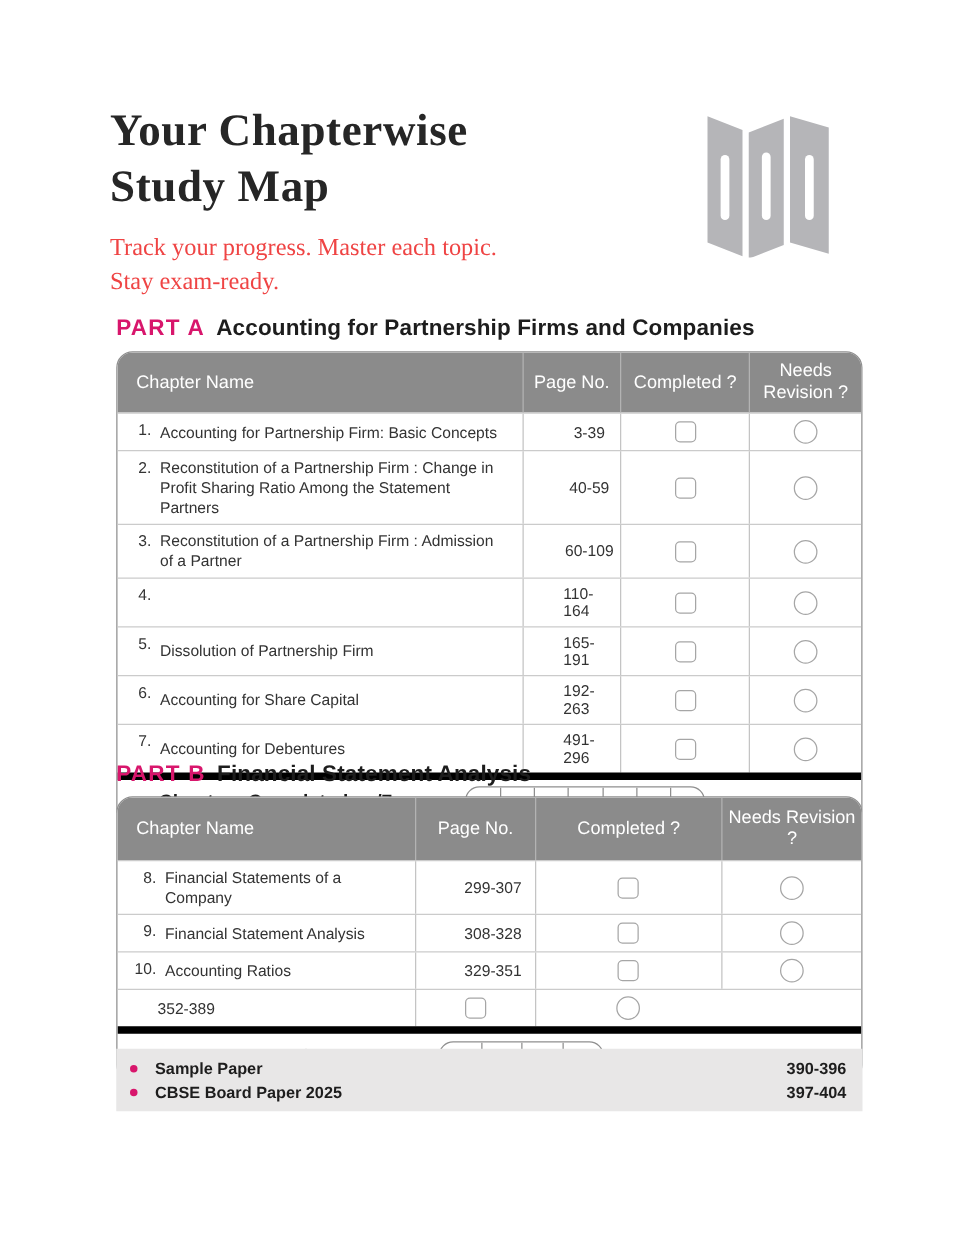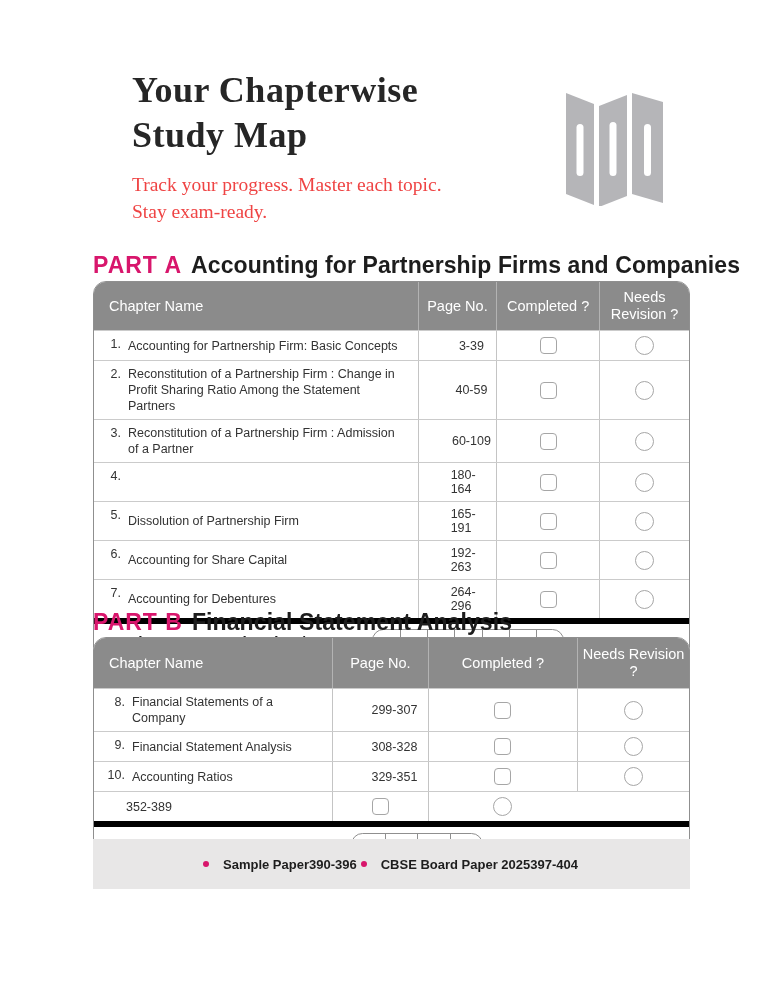--- a/index.html
+++ b/index.html
@@ -1,28 +1,28 @@
 <!DOCTYPE html>
 <html><head>
 <meta charset="utf-8">
 <style>
   html,body{margin:0;padding:0;background:#ffffff;}
   .page{
     position:relative;width:782px;height:1000px;background:#ffffff;
     font-family:"Liberation Sans",sans-serif;color:#333;overflow:hidden;
   }
   
-  .hero{position:absolute;left:88px;top:68px;width:460px;margin-left:44px;}
+  .hero{position:absolute;left:88px;top:82px;width:460px;}
   .title{font-family:"Liberation Serif",serif;font-weight:700;color:#262626;
          font-size:36px;line-height:45px;letter-spacing:.5px;}
   .subtitle{margin-top:13px;font-family:"Liberation Serif",serif;color:#ef4444;
             font-size:19.5px;line-height:27px;}
   .map-icon{position:absolute;left:560px;top:88px;width:124px;height:118px;}
   
-  .part-heading{position:absolute;left:93px;font-size:23px;font-weight:700;color:#1d1d1d;
+  .part-heading{position:absolute;left:93px;font-size:18px;font-weight:700;color:#1d1d1d;
                 display:flex;align-items:baseline;gap:9px;letter-spacing:.1px;}
   .part-label{color:var(--accent,#D8166C);letter-spacing:1px;}
   
   .tbl{position:absolute;left:93px;width:597px;background:#fff;
        border:1.5px solid #8f8f8f;border-radius:13px;overflow:hidden;box-sizing:border-box;}
   .tbl-a{--cols:54.4% 13.2% 17.3% 15.1%;}
   .tbl-b{--cols:40% 16.1% 25.1% 18.8%;}
   .thead{display:grid;grid-template-columns:var(--cols);background:var(--header-gray,#8B8B8B);
          color:#fff;font-weight:400;font-size:14.5px;}
   .tbl-a .thead{min-height:48px;}
@@ -47,21 +47,21 @@
   .tbl-b .tfoot{height:37px;}
   .completed-label{font-size:15.5px;font-weight:700;color:#1d1d1d;padding-left:33px;}
   .pill{position:absolute;height:23px;border:1.5px solid #8f8f8f;border-radius:13px;
         display:grid;box-sizing:border-box;overflow:hidden;background:#fff;}
   .pill-a{left:278px;top:5px;width:192px;grid-template-columns:repeat(7,1fr);}
   .pill-b{left:257px;top:6px;width:132px;grid-template-columns:repeat(4,1fr);}
   .seg{border-left:1px solid #8f8f8f;}
   .seg:first-child{border-left:none;}
   
   .bottom-bar{position:absolute;left:93px;top:839px;width:597px;height:50px;
-              background:var(--bar-gray,#E8E7E7);display:flex;flex-direction:row;
+              background:var(--bar-gray,#E8E7E7);display:flex;flex-direction:column;
               justify-content:center;gap:4px;box-sizing:border-box;padding:4px 13px 4px 11px;}
   .bar-row{display:flex;align-items:center;font-size:13px;font-weight:700;color:#1d1d1d;}
   .bullet{width:6px;height:6px;border-radius:50%;background:var(--accent,#D8166C);
           margin-right:14px;flex:0 0 auto;}
   .bar-pages{margin-left:auto;}
 </style>
 </head>
 <body>
 
 <div class="page" style="--accent: #D8166C; --header-gray: #8B8B8B; --bar-gray: #E8E7E7;">
@@ -135,21 +135,21 @@
           <span class="checkbox"></span>
         </div>
       <div class="cell">
           <span class="radio"></span>
         </div>
     </div>
     <div class="trow">
       <div class="cell name-cell">
           <span class="num">4.</span>
         </div>
-      <div class="cell page-cell">180-164</div>
+      <div class="cell page-cell">110-164</div>
       <div class="cell">
           <span class="checkbox"></span>
         </div>
       <div class="cell">
           <span class="radio"></span>
         </div>
     </div>
     <div class="trow">
       <div class="cell name-cell">
           <span class="num">5.</span>
@@ -174,21 +174,21 @@
         </div>
       <div class="cell">
           <span class="radio"></span>
         </div>
     </div>
     <div class="trow">
       <div class="cell name-cell">
           <span class="num">7.</span>
           <span>Accounting for Debentures</span>
         </div>
-      <div class="cell page-cell">264-296</div>
+      <div class="cell page-cell">491-296</div>
       <div class="cell">
           <span class="checkbox"></span>
         </div>
       <div class="cell">
           <span class="radio"></span>
         </div>
     </div>
 
     <div class="tfoot">
       <span class="completed-label">Chapters Completed : _/7</span>

